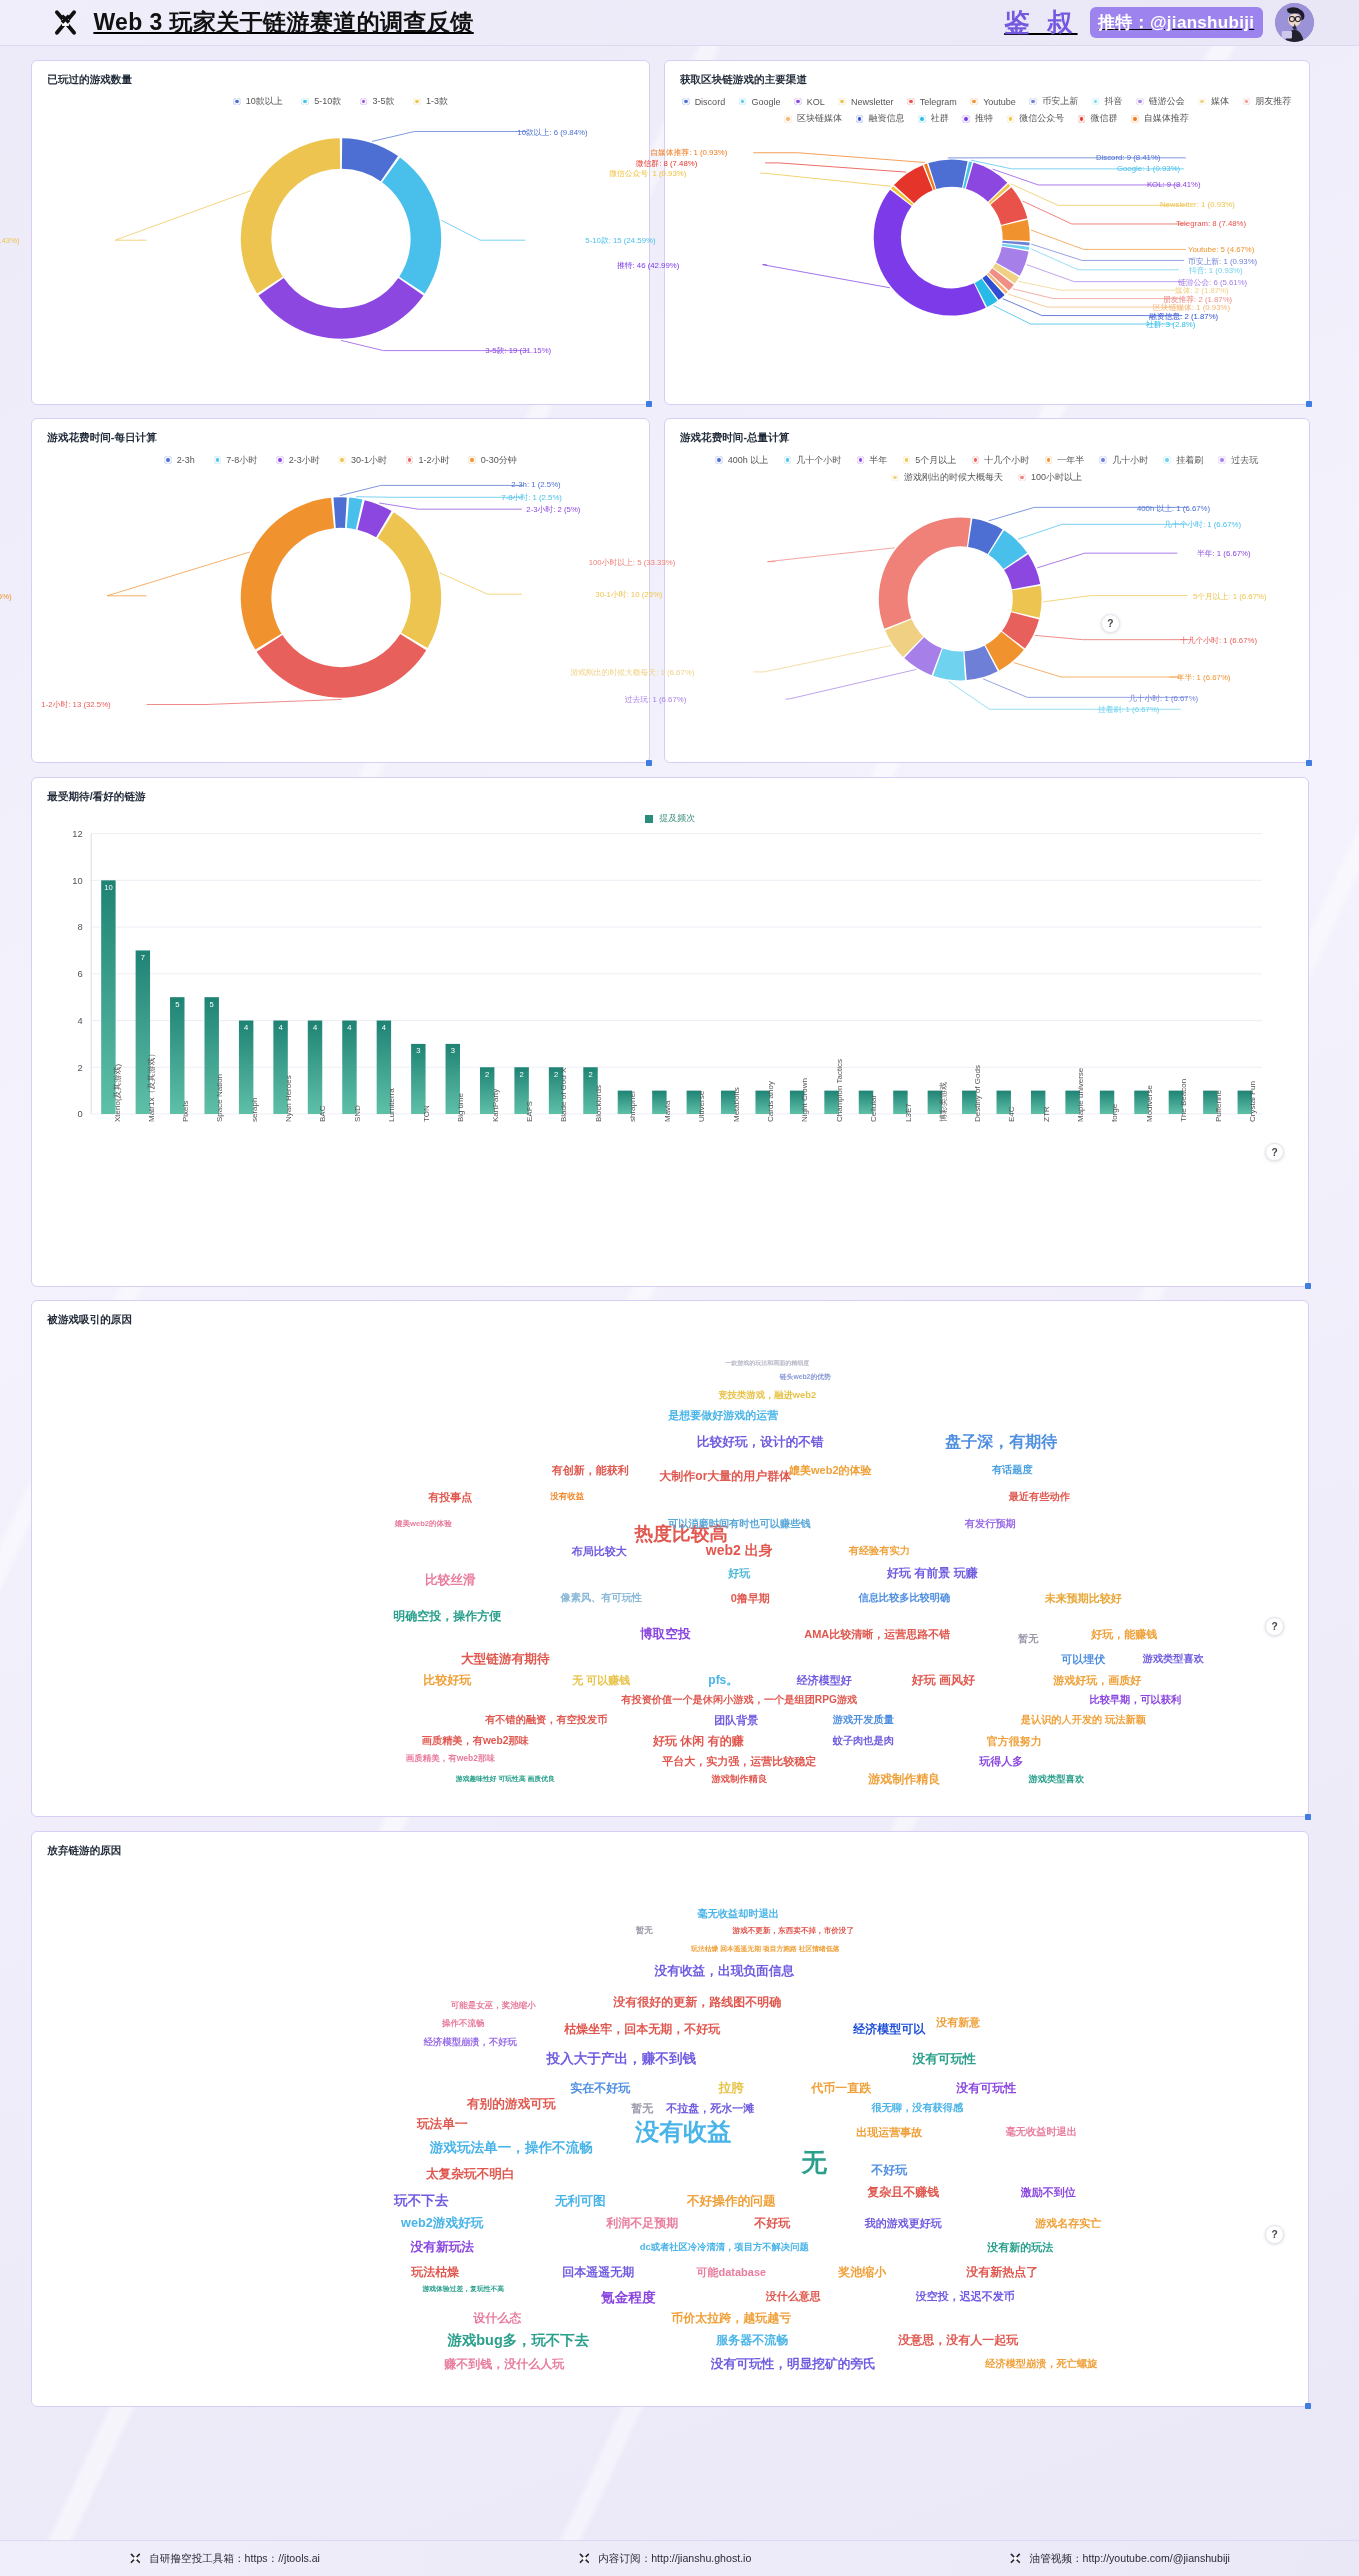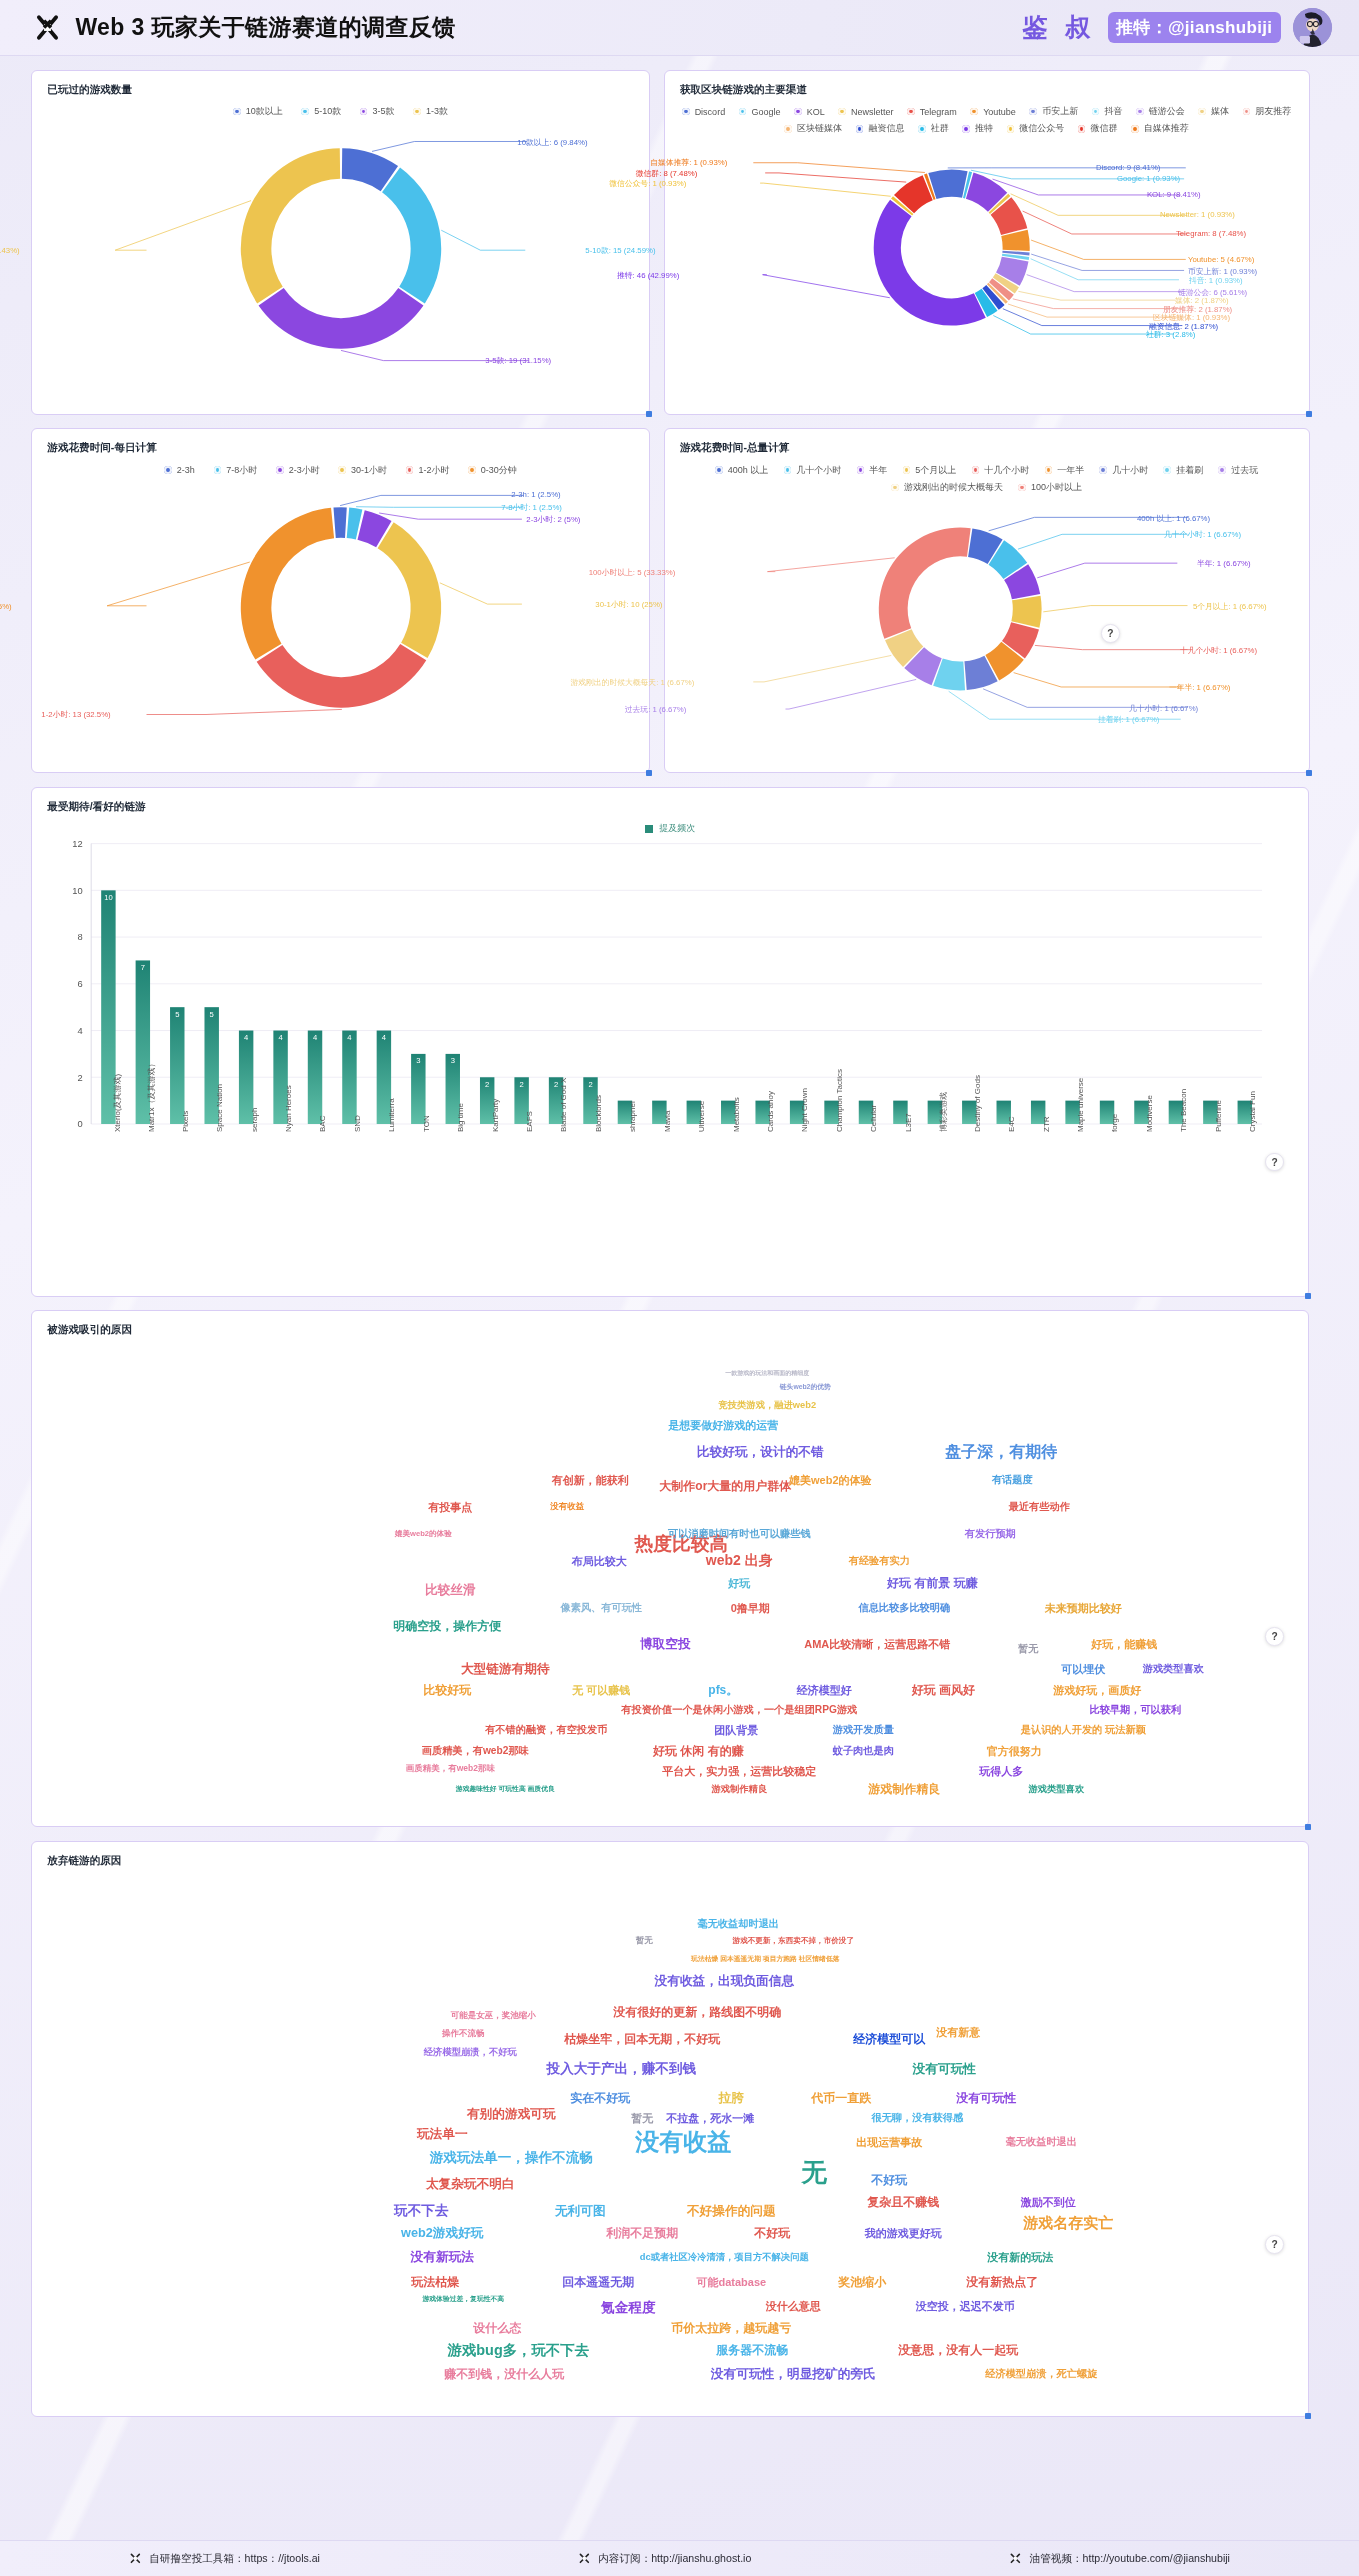--- a/index.html
+++ b/index.html
@@ -12,23 +12,24 @@
   .page-bg{
     position:absolute; inset:0;
     background:
       linear-gradient(115deg, rgba(255,255,255,0) 0 48%, rgba(255,255,255,.5) 48.3% 48.9%, rgba(255,255,255,0) 49.2% 100%),
       linear-gradient(115deg, rgba(255,255,255,0) 0 28%, rgba(255,255,255,.45) 28.3% 28.8%, rgba(255,255,255,0) 29.1% 100%),
       linear-gradient(115deg, rgba(255,255,255,0) 0 68%, rgba(255,255,255,.45) 68.3% 68.8%, rgba(255,255,255,0) 69.1% 100%),
       linear-gradient(160deg,#eceaf8 0%, #f4f2fc 40%, #eae7f7 100%);
   }
   
   .header{
-    position:relative; height:56px; display:flex; align-items:center;
-    padding:0 12px; background:linear-gradient(100deg,#f1eefb 0%,#eceaf8 60%,#e9e6f6 100%);
+    position:relative; height:46px; display:flex; align-items:center;
+    padding:0 30px; background:linear-gradient(100deg,#f1eefb 0%,#eceaf8 60%,#e9e6f6 100%);
     border-bottom:0.8px solid #ded9f2;
+    text-decoration:underline;
   }
   .hd-logo{ width:31px;height:31px; margin-left:20.4px; margin-right:12px; position:relative;}
   .hd-logo svg{display:block}
   .hd-title{ font-size:23px; font-weight:700; color:#111; letter-spacing:0.4px;}
   .hd-right{ margin-left:auto; display:flex; align-items:center; gap:12px; padding-right:15.3px;}
   .hd-brand{ font-size:25.5px; font-weight:800; color:#7558e0; letter-spacing:5.1px;}
   .hd-chip{ background:#9c83ee; color:#fff; font-size:17px; padding:4.2px 8.5px; border-radius:6px; font-weight:600; letter-spacing:0.3px;}
   .hd-avatar{ width:39px;height:39px;border-radius:50%; overflow:hidden; background:#9a8fd4; position:relative;}
   
   .board{ position:relative; padding:13.6px 31px 0 31px; }
@@ -653,21 +654,21 @@
           <div class="wcword" style="font-size: 12px; color: rgb(79, 143, 224); left: 842px; top: 309px; transform: translate(-50%, -50%);">不好玩</div>
           <div class="wcword" style="font-size: 13.6px; color: rgb(111, 92, 224); left: 374px; top: 340px; transform: translate(-50%, -50%);">玩不下去</div>
           <div class="wcword" style="font-size: 12.7px; color: rgb(73, 180, 232); left: 533px; top: 340px; transform: translate(-50%, -50%);">无利可图</div>
           <div class="wcword" style="font-size: 12.7px; color: rgb(240, 160, 56); left: 684px; top: 340px; transform: translate(-50%, -50%);">不好操作的问题</div>
           <div class="wcword" style="font-size: 12px; color: rgb(224, 88, 79); left: 856px; top: 331px; transform: translate(-50%, -50%);">复杂且不赚钱</div>
           <div class="wcword" style="font-size: 11px; color: rgb(139, 71, 224); left: 1001px; top: 331px; transform: translate(-50%, -50%);">激励不到位</div>
           <div class="wcword" style="font-size: 12.7px; color: rgb(73, 180, 232); left: 395px; top: 362px; transform: translate(-50%, -50%);">web2游戏好玩</div>
           <div class="wcword" style="font-size: 12px; color: rgb(232, 125, 157); left: 595px; top: 362px; transform: translate(-50%, -50%);">利润不足预期</div>
           <div class="wcword" style="font-size: 12px; color: rgb(224, 88, 79); left: 725px; top: 362px; transform: translate(-50%, -50%);">不好玩</div>
           <div class="wcword" style="font-size: 11px; color: rgb(111, 92, 224); left: 856px; top: 362px; transform: translate(-50%, -50%);">我的游戏更好玩</div>
-          <div class="wcword" style="font-size: 15px; color: rgb(240, 160, 56); left: 1021px; top: 352px; transform: translate(-50%, -50%);">游戏名存实亡</div>
+          <div class="wcword" style="font-size: 11px; color: rgb(240, 160, 56); left: 1021px; top: 362px; transform: translate(-50%, -50%);">游戏名存实亡</div>
           <div class="wcword" style="font-size: 12.7px; color: rgb(139, 71, 224); left: 395px; top: 386px; transform: translate(-50%, -50%);">没有新玩法</div>
           <div class="wcword" style="font-size: 9.3px; color: rgb(73, 180, 232); left: 677px; top: 386px; transform: translate(-50%, -50%);">dc或者社区冷冷清清，项目方不解决问题</div>
           <div class="wcword" style="font-size: 11px; color: rgb(42, 160, 140); left: 973px; top: 386px; transform: translate(-50%, -50%);">没有新的玩法</div>
           <div class="wcword" style="font-size: 12px; color: rgb(224, 88, 79); left: 388px; top: 411px; transform: translate(-50%, -50%);">玩法枯燥</div>
           <div class="wcword" style="font-size: 12px; color: rgb(111, 92, 224); left: 551px; top: 411px; transform: translate(-50%, -50%);">回本遥遥无期</div>
           <div class="wcword" style="font-size: 11px; color: rgb(232, 125, 157); left: 684px; top: 411px; transform: translate(-50%, -50%);">可能database</div>
           <div class="wcword" style="font-size: 12px; color: rgb(240, 160, 56); left: 815px; top: 411px; transform: translate(-50%, -50%);">奖池缩小</div>
           <div class="wcword" style="font-size: 12px; color: rgb(224, 88, 79); left: 955px; top: 411px; transform: translate(-50%, -50%);">没有新热点了</div>
           <div class="wcword" style="font-size: 6.8px; color: rgb(42, 160, 140); left: 416px; top: 428px; transform: translate(-50%, -50%);">游戏体验过差，复玩性不高</div>
           <div class="wcword" style="font-size: 13.6px; color: rgb(139, 71, 224); left: 581px; top: 437px; transform: translate(-50%, -50%);">氪金程度</div>

